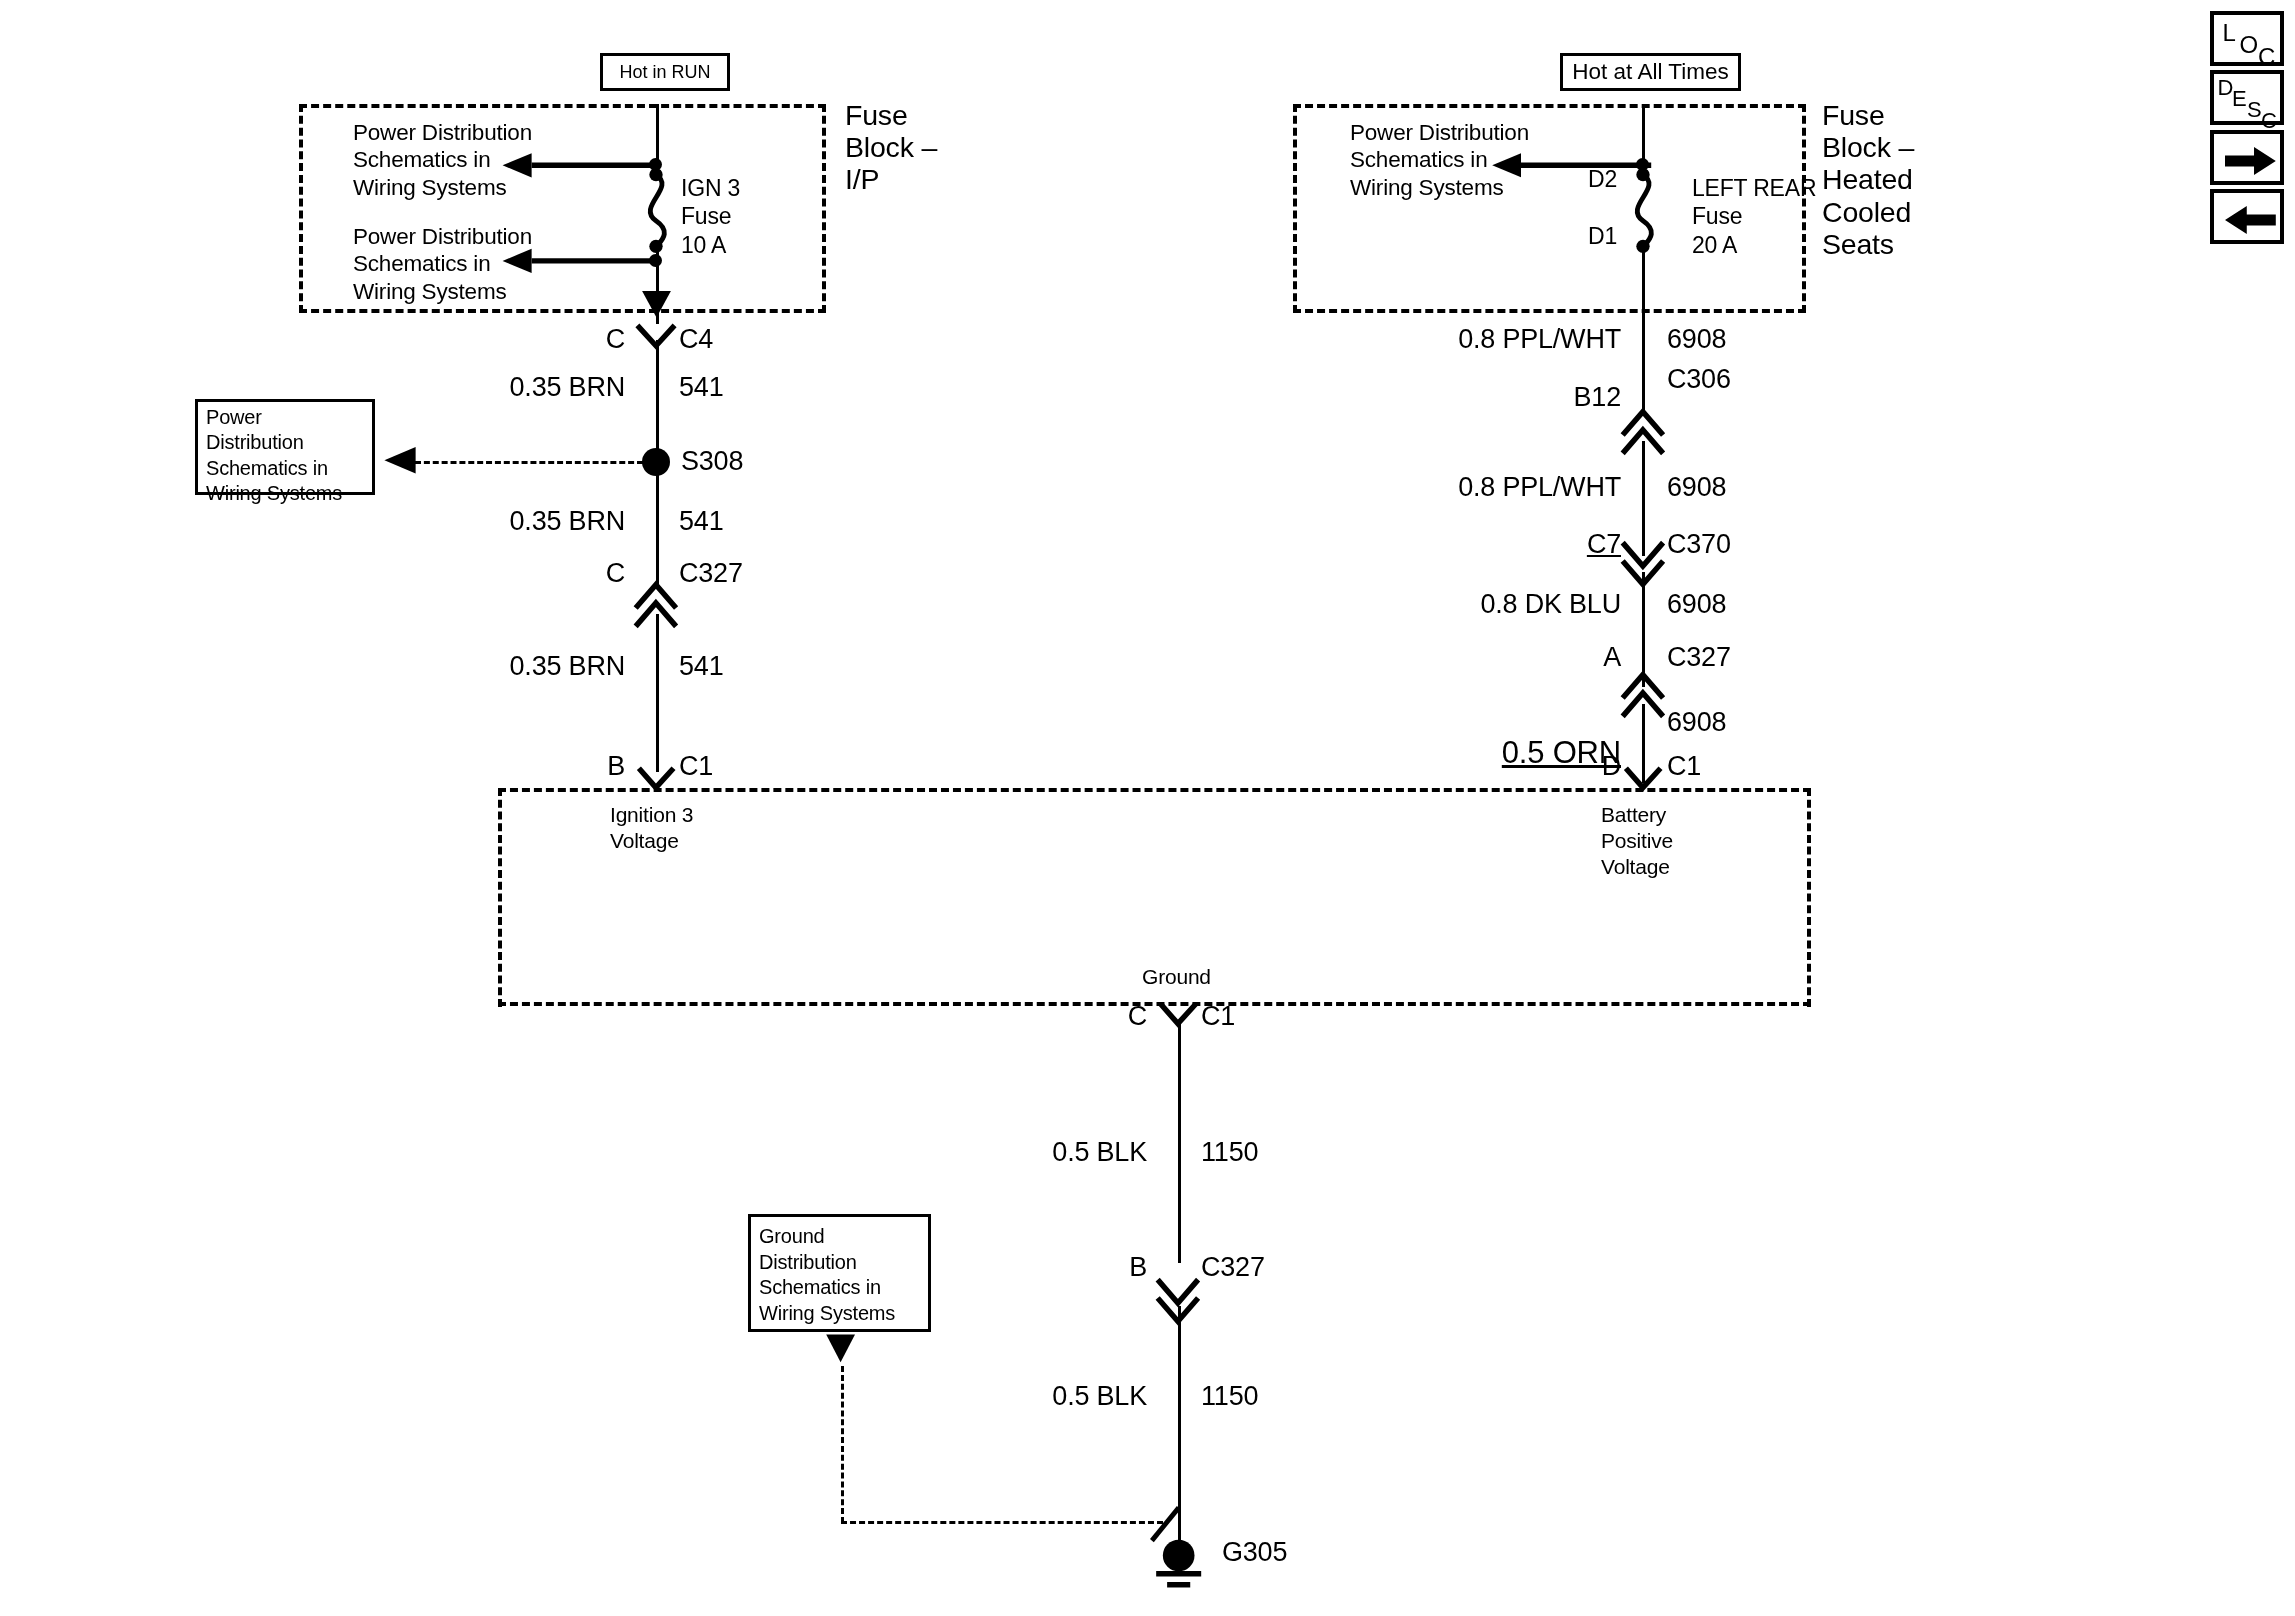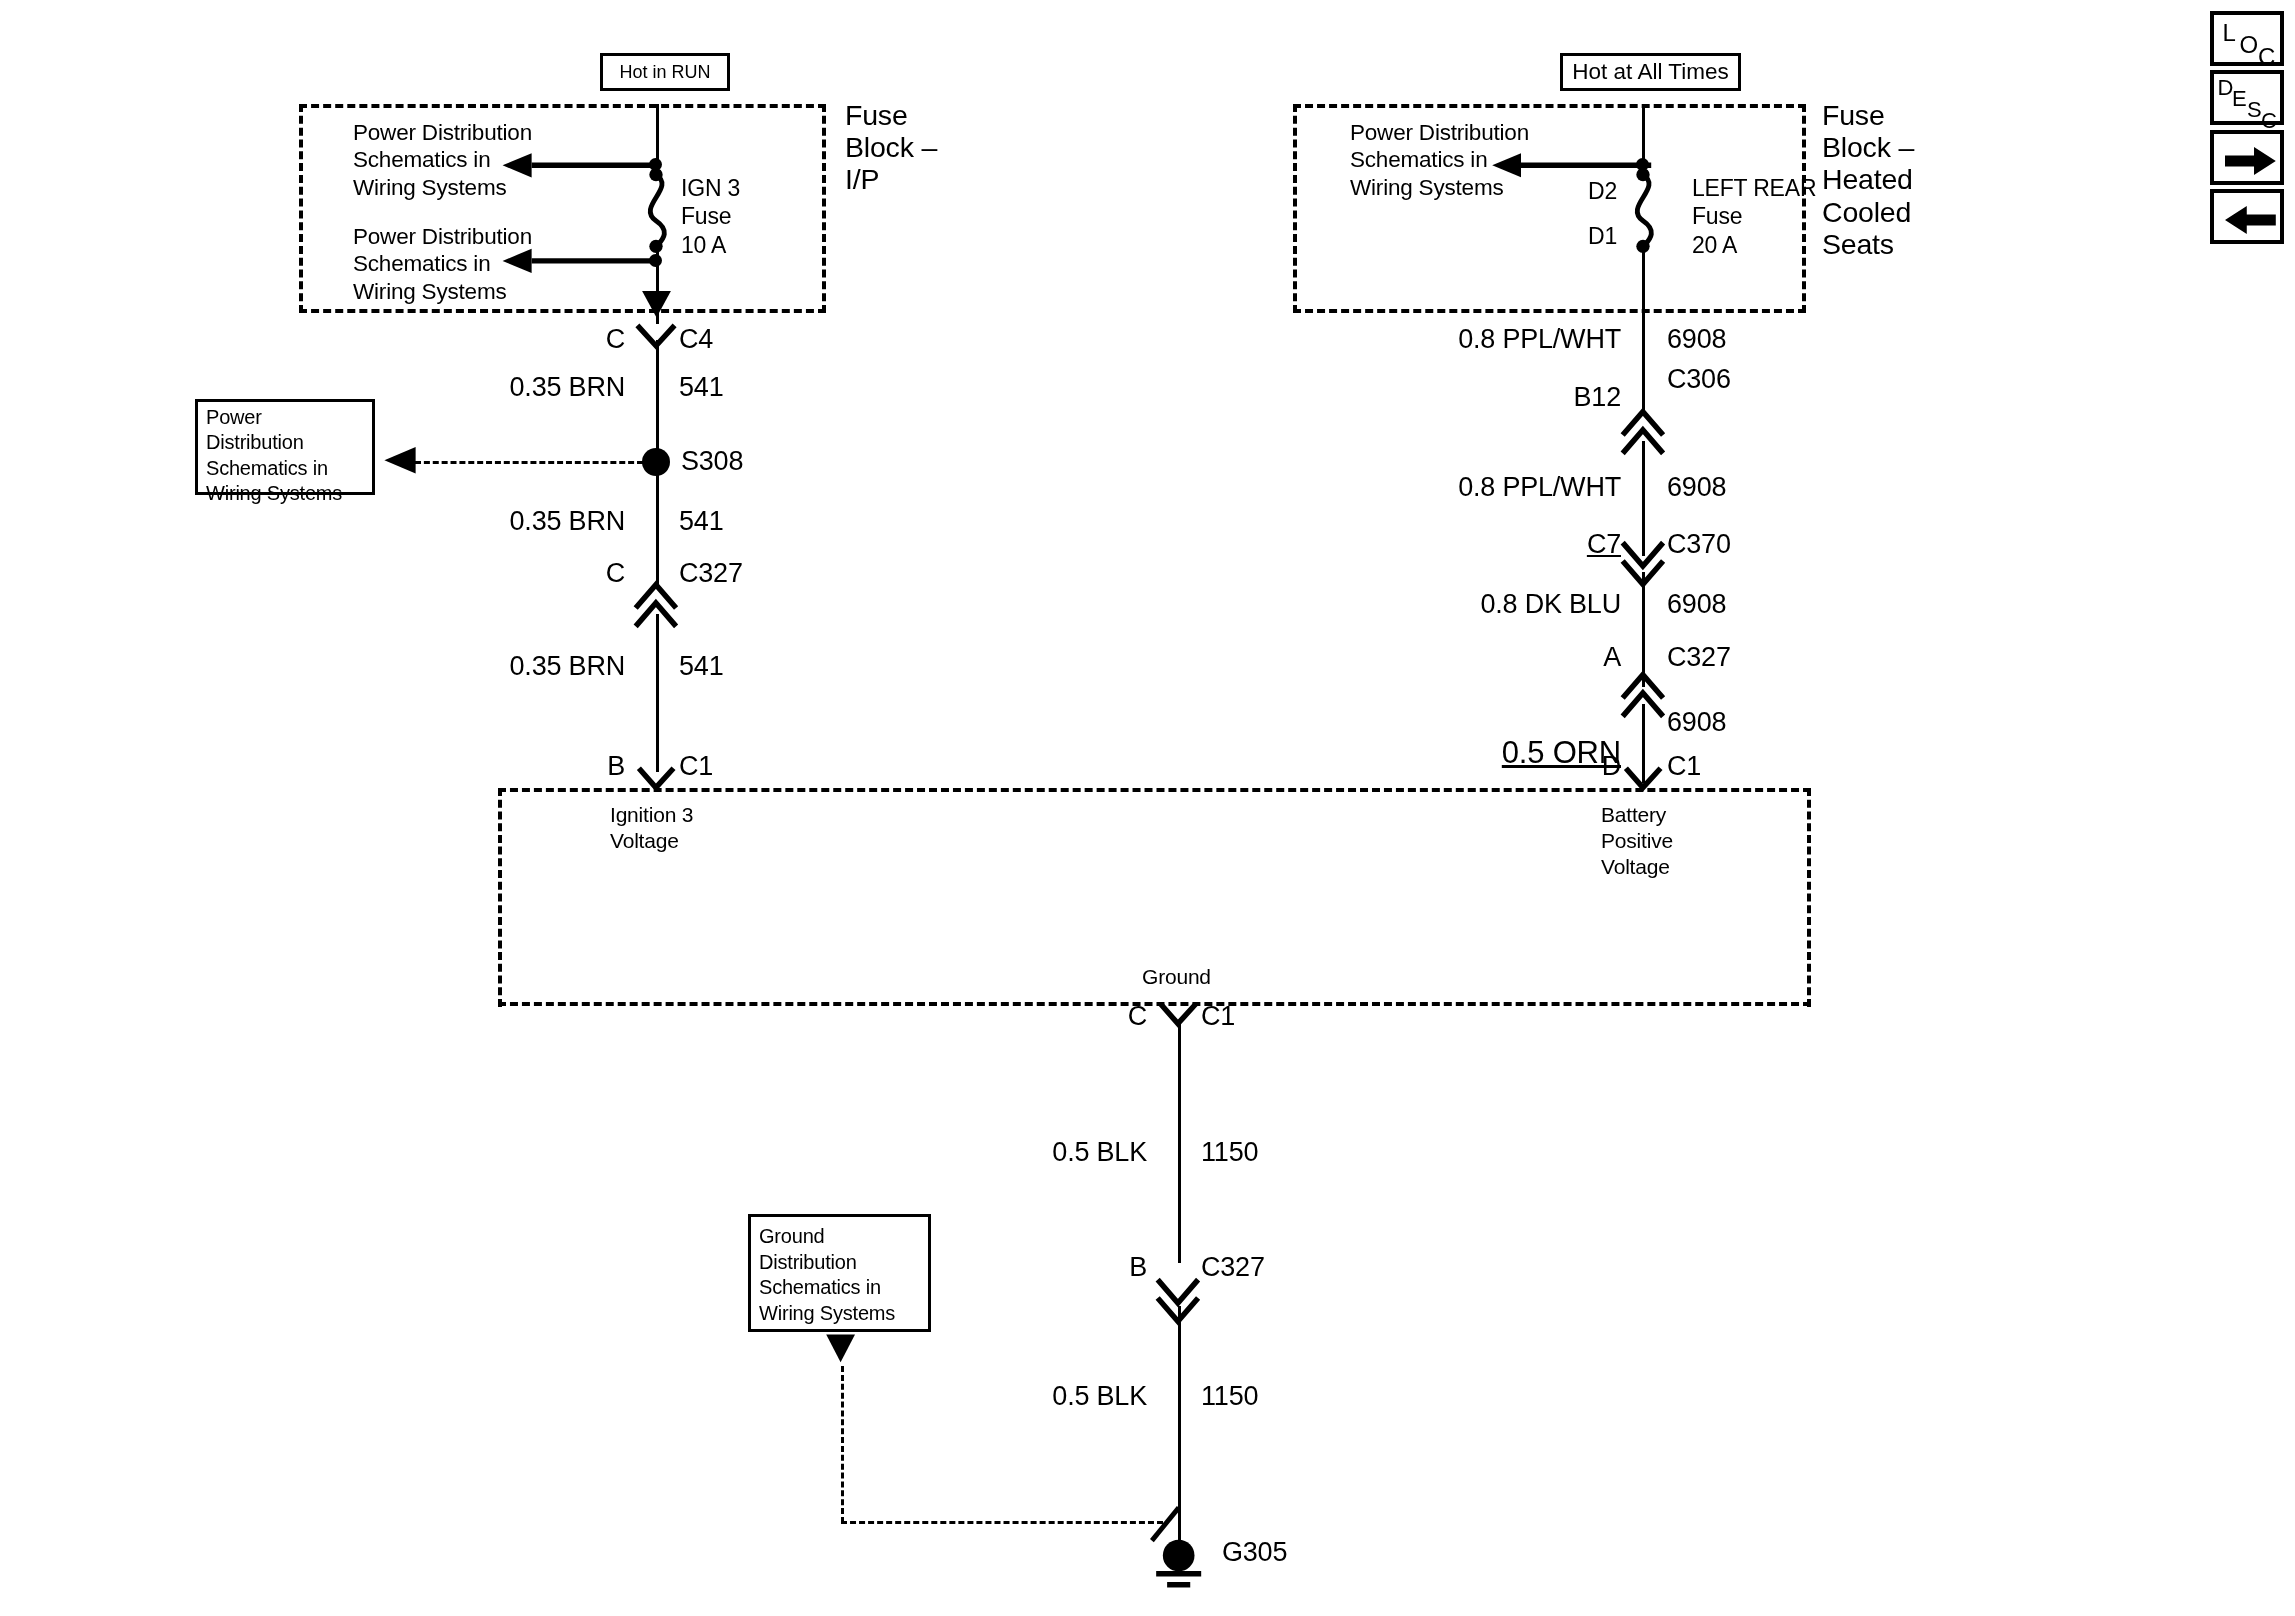--- a/index.html
+++ b/index.html
@@ -228,21 +228,21 @@
 
   <div class="vline" style="left:1642px; top:104px; height:74px;"></div>
   <div class="dot" style="left:1636px; top:158px; width:13.4px; height:13.4px;"></div>
 
   <svg class="ov" style="left:1618px; top:171px; width:67px; height:79px;" viewBox="0 0 110 130" width="67" height="79">
     <path d="M41,6 C 75,28 8,58 41,82 C 70,102 45,118 41,126" fill="none" stroke="#000" stroke-width="8"></path>
     <circle cx="41" cy="6" r="11" fill="#000"></circle>
     <circle cx="41" cy="124" r="11" fill="#000"></circle>
   </svg>
 
-  <div class="txt ralign" style="left:1511px; top:166px; width:106px; font-size:23px;margin-top:12px;">D2</div>
+  <div class="txt ralign" style="left:1511px; top:166px; width:106px; font-size:23px;">D2</div>
   <div class="txt ralign" style="left:1511px; top:223px; width:106px; font-size:23px;">D1</div>
 
   <div class="txt" style="left:1692px; top:175px; font-size:23px;">LEFT REAR</div>
   <div class="txt" style="left:1692px; top:203px; font-size:23px;">Fuse</div>
   <div class="txt" style="left:1692px; top:232px; font-size:23px;">20 A</div>
 
   <div class="vline" style="left:1642px; top:245px; height:92px;"></div>
 
   <div class="txt ralign" style="left:1390px; top:324px; width:231px; font-size:27px;">0.8 PPL/WHT</div>
   <div class="txt" style="left:1667px; top:324px; font-size:27px;">6908</div>

